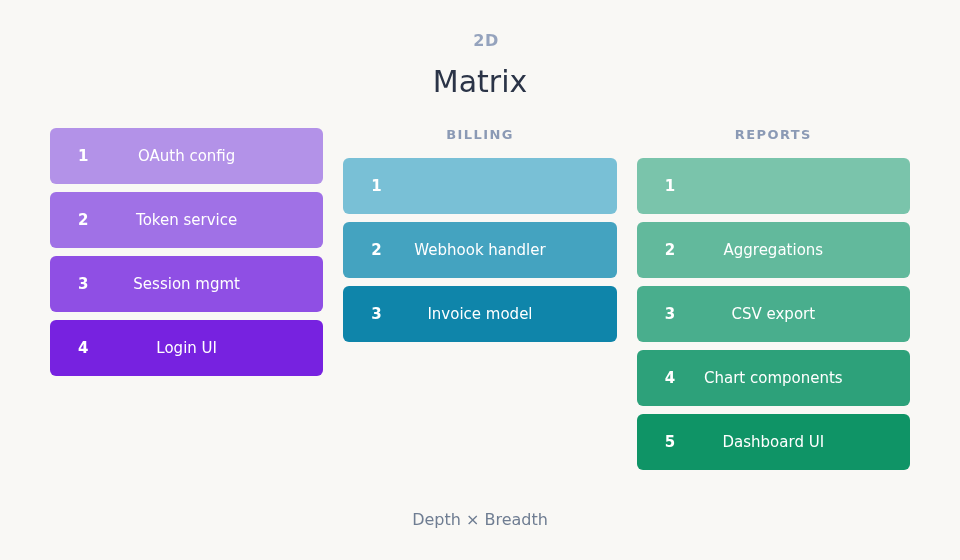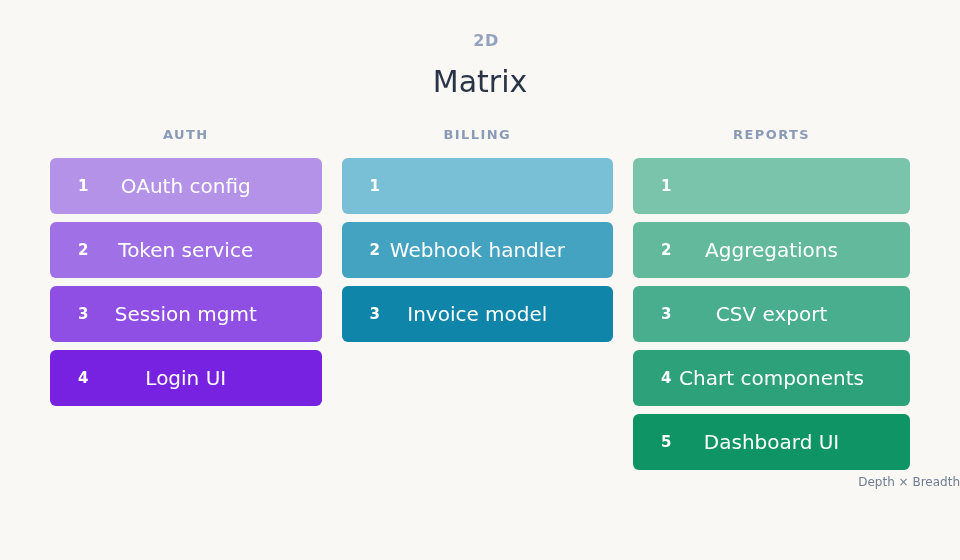--- a/index.html
+++ b/index.html
@@ -88,53 +88,52 @@
     position: absolute;
     left: 28px;
     top: 50%;
     transform: translateY(-50%);
     font-size: 15px;
     font-weight: bold;
     color: #ffffff;
     line-height: 1;
   }
   .card-label {
-    font-size: 20px;
+    font-size: 15px;
     color: #ffffff;
     line-height: 1;
     text-align: center;
     padding: 0 46px;
     white-space: nowrap;
   }
 
   
   .footer {
     position: absolute;
     left: 0;
     right: 0;
-    top: 476px;
-    text-align: right;
-    font-size: 12px;
+    top: 512px;
+    text-align: center;
+    font-size: 16px;
     color: #6f7d92;
     line-height: 1;
   }
 </style>
 </head>
 <body>
 
 <div class="page">
 
   <div class="header">
     <div class="eyebrow">2D</div>
     <div class="title">Matrix</div>
   </div>
 
   <div class="matrix">
       <div class="column">
-        <div class="col-head">AUTH</div>
         <div class="cards">
           <div class="card" style="background: rgb(179, 146, 232);">
             <span class="card-num">1</span>
             <span class="card-label">OAuth config</span>
           </div>
           <div class="card" style="background: rgb(160, 113, 230);">
             <span class="card-num">2</span>
             <span class="card-label">Token service</span>
           </div>
           <div class="card" style="background: rgb(143, 79, 228);">

